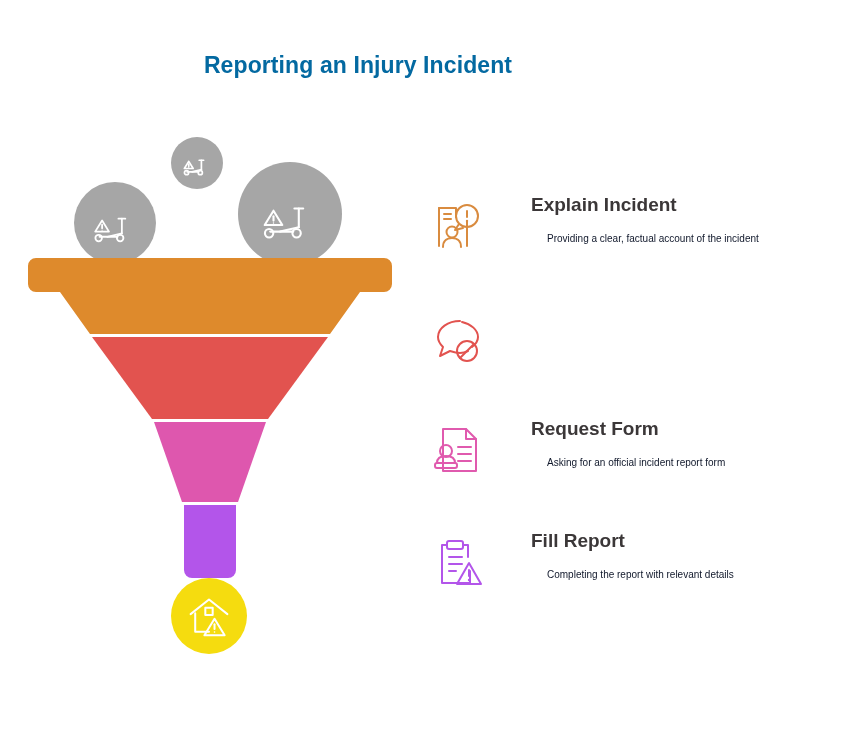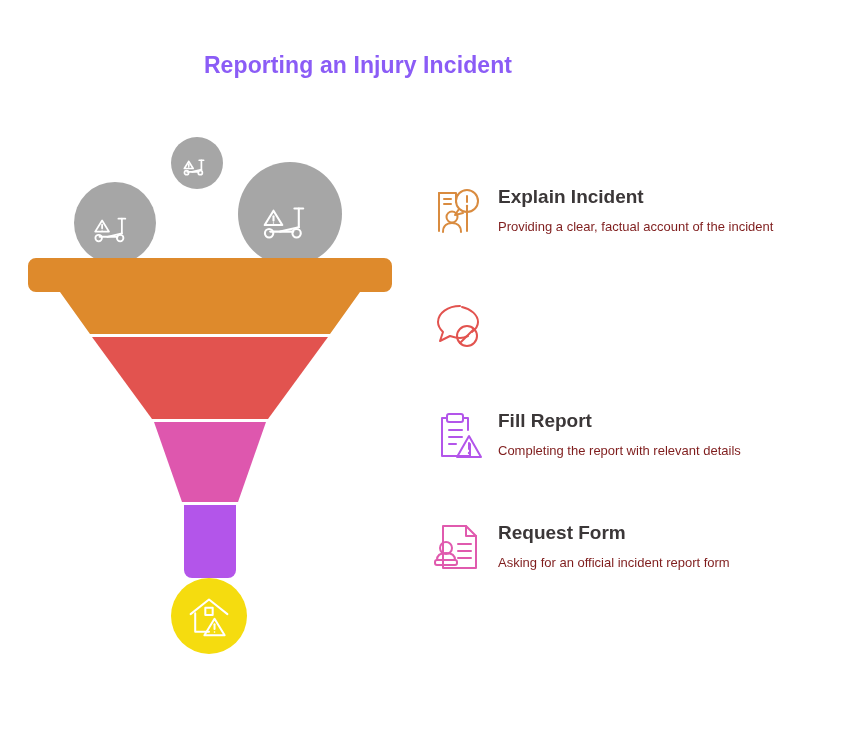--- a/index.html
+++ b/index.html
@@ -20,21 +20,21 @@
     height: 732px;
   }
   #page-title {
     position: absolute;
     left: 0;
     top: 52px;
     width: 716px;
     text-align: center;
     font-size: 23px;
     font-weight: bold;
-    color: #8b5cf6;
+    color: #0369a1;
     letter-spacing: 0.1px;
   }
   #funnel-panel {
     position: absolute;
     left: 0;
     top: 110px;
     width: 420px;
     height: 570px;
   }
   #funnel-svg {
@@ -42,23 +42,24 @@
   }
   #steps-panel {
     position: absolute;
     left: 430px;
     top: 182px;
     width: 424px;
   }
   .step-row {
     position: relative;
     display: flex;
-    align-items: flex-start;
+    align-items: center;
     margin-bottom: 24px;
     min-height: 88px;
+    gap: 33px;
   }
   .step-icon {
     flex: 0 0 56px;
     width: 56px;
     height: 56px;
     margin-right: 12px;
     margin-top: 2px;
   }
   .step-icon svg {
     display: block;
@@ -68,24 +69,24 @@
     padding-top: 4px;
   }
   .step-title {
     font-size: 19px;
     font-weight: bold;
     color: #3b3738;
     line-height: 1.2;
     margin: 0 0 9px 0;
   }
   .step-desc {
-    font-size: 13px;
-    color: #7f1d1d;
+    font-size: 10px;
+    color: #0f172a;
     line-height: 1.42;
-    margin: 0;
+    margin: 16px;
     max-width: 320px;
   }
 </style>
 </head>
 <body>
 
 <div id="infographic">
 
   <div id="page-title">Reporting an Injury Incident</div>
 
@@ -195,51 +196,51 @@
                    C23 41 26 42 30 42 C33 42 36 41 38 40"></path>
           <path d="M42 36 C46 33 48 30 48 26 C48 19 41 13 32 11"></path>
           <circle cx="37" cy="40" r="10"></circle>
           <line x1="30" y1="47" x2="44" y2="33"></line>
         </svg>
       </div>
     </div>
 
     <div class="step-row">
       <div class="step-icon">
+        <svg width="56" height="56" viewBox="0 0 56 56" xmlns="http://www.w3.org/2000/svg" fill="none" stroke="#e05aae" stroke-width="2" stroke-linecap="round" stroke-linejoin="round">
+          <path d="M13 6 L36 6 L46 16 L46 48 L13 48 Z"></path>
+          <path d="M36 6 L36 16 L46 16"></path>
+          <line x1="28" y1="24" x2="41" y2="24"></line>
+          <line x1="28" y1="31" x2="41" y2="31"></line>
+          <line x1="28" y1="38" x2="41" y2="38"></line>
+          <circle cx="16" cy="28" r="6"></circle>
+          <path d="M7 40 C7 35 11 33 16 33 C21 33 25 35 25 40 Z"></path>
+          <rect x="5" y="40" width="22" height="5" rx="2"></rect>
+        </svg>
+      </div>
+      <div class="step-text">
+        <p class="step-title">Request Form</p>
+        <p class="step-desc">Asking for an official incident report form</p>
+      </div>
+    </div>
+
+    <div class="step-row">
+      <div class="step-icon">
         <svg width="56" height="56" viewBox="0 0 56 56" xmlns="http://www.w3.org/2000/svg" fill="none" stroke="#b355ea" stroke-width="2" stroke-linecap="round" stroke-linejoin="round">
           <path d="M17 10 L12 10 L12 48 L40 48 L40 36"></path>
           <path d="M33 10 L38 10 L38 22"></path>
           <rect x="17" y="6" width="16" height="8" rx="2"></rect>
           <line x1="19" y1="22" x2="32" y2="22"></line>
           <line x1="19" y1="29" x2="32" y2="29"></line>
           <line x1="19" y1="36" x2="26" y2="36"></line>
           <path d="M39 28 L27 49 L51 49 Z"></path>
           <line x1="39" y1="35" x2="39" y2="41"></line>
           <circle cx="39" cy="45" r="1.2" fill="#b355ea" stroke="none"></circle>
         </svg>
       </div>
       <div class="step-text">
         <p class="step-title">Fill Report</p>
         <p class="step-desc">Completing the report with relevant details</p>
       </div>
     </div>
 
-    <div class="step-row">
-      <div class="step-icon">
-        <svg width="56" height="56" viewBox="0 0 56 56" xmlns="http://www.w3.org/2000/svg" fill="none" stroke="#e05aae" stroke-width="2" stroke-linecap="round" stroke-linejoin="round">
-          <path d="M13 6 L36 6 L46 16 L46 48 L13 48 Z"></path>
-          <path d="M36 6 L36 16 L46 16"></path>
-          <line x1="28" y1="24" x2="41" y2="24"></line>
-          <line x1="28" y1="31" x2="41" y2="31"></line>
-          <line x1="28" y1="38" x2="41" y2="38"></line>
-          <circle cx="16" cy="28" r="6"></circle>
-          <path d="M7 40 C7 35 11 33 16 33 C21 33 25 35 25 40 Z"></path>
-          <rect x="5" y="40" width="22" height="5" rx="2"></rect>
-        </svg>
-      </div>
-      <div class="step-text">
-        <p class="step-title">Request Form</p>
-        <p class="step-desc">Asking for an official incident report form</p>
-      </div>
-    </div>
-
   </div>
 </div>
 
 </body></html>

